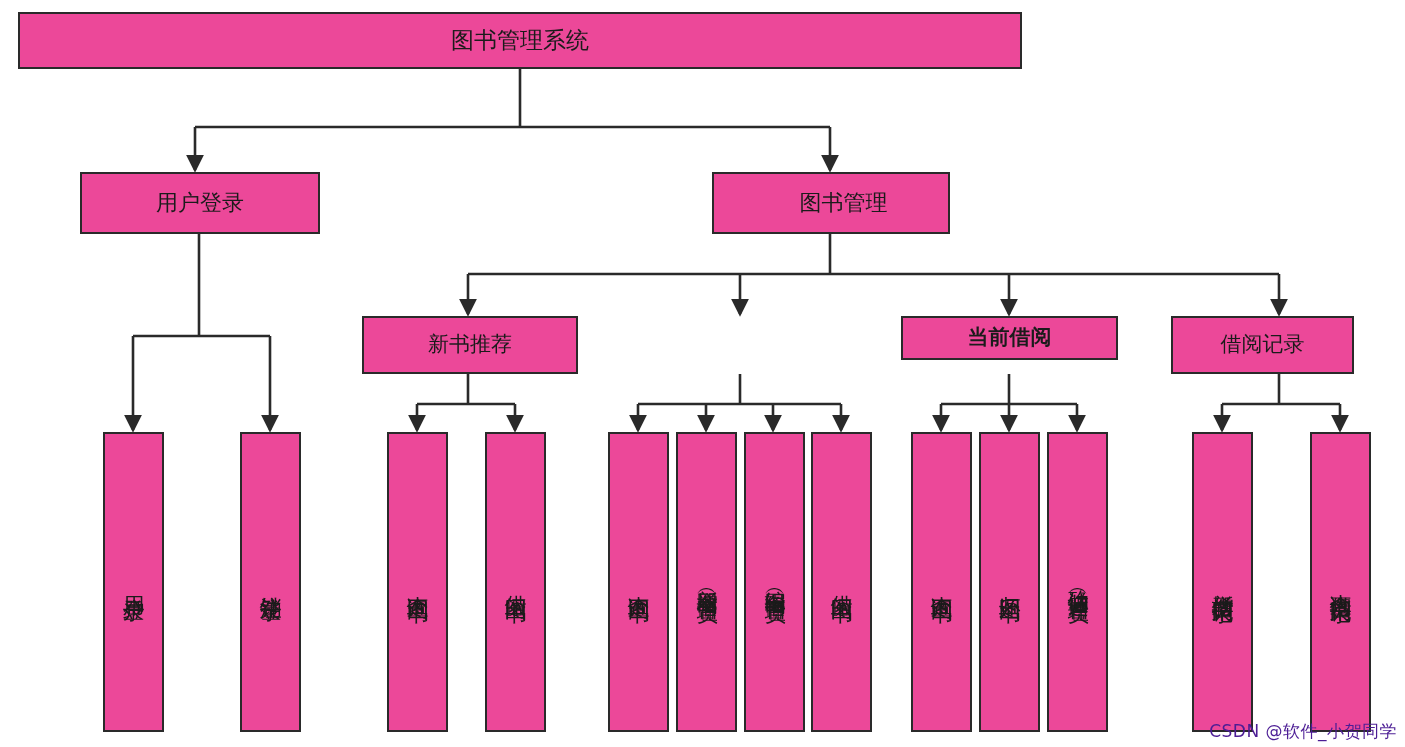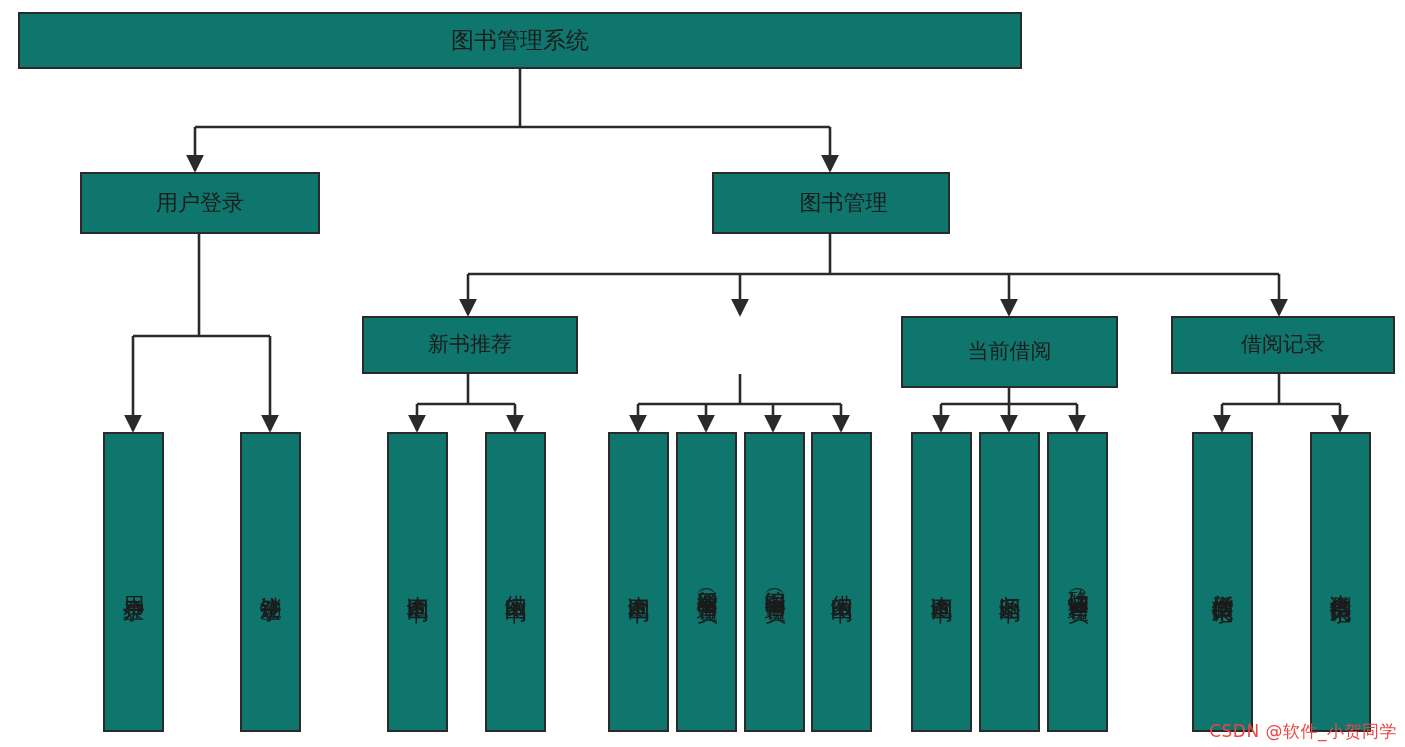--- a/index.html
+++ b/index.html
@@ -12,21 +12,21 @@
     position:relative;
     width:1405px;
     height:747px;
     background:#ffffff;
     overflow:hidden;
   }
   
   .node{
     position:absolute;
     box-sizing:border-box;
-    background:#0f766e;
+    background:#ec4899;
     border:2px solid #2a2a2a;
     display:flex;
     align-items:center;
     justify-content:center;
     text-align:center;
     color:#1b1b1b;
     line-height:1.12;
   }
   .node.root{ font-size:23px; }
   .node.lvl1{ font-size:22px; }
@@ -50,21 +50,21 @@
     left:0; top:0;
     width:1405px; height:747px;
     pointer-events:none;
   }
   
   #watermark{
     position:absolute;
     right:8px;
     bottom:4px;
     font-size:17px;
-    color:#ef4444;
+    color:#4c1d95;
     letter-spacing:0.5px;
     white-space:nowrap;
     user-select:none;
   }
 </style>
 </head>
 <body>
 
 <div id="canvas">
 
@@ -117,22 +117,22 @@
       <path d="M 1340 404 L 1340 430" marker-end="url(#arrow)"></path>
     </g>
   </svg>
 
   <div class="node root" style="left:18px;top:12px;width:1004px;height:57px;">图书管理系统</div>
 
   <div class="node lvl1" style="left:80px;top:172px;width:240px;height:62px;">用户登录</div>
   <div class="node lvl1" style="left:712px;top:172px;width:238px;height:62px;padding-left:25px;">图书管理</div>
 
   <div class="node lvl2" style="left:362px;top:316px;width:216px;height:58px;">新书推荐</div>
-  <div class="node lvl2" style="left:901px;top:316px;width:217px;height:72px;">当前借阅</div>
-  <div class="node lvl2" style="left:1171px;top:316px;width:224px;height:58px;">借阅记录</div>
+  <div class="node lvl2" style="left:901px;top:316px;width:217px;height:44px;font-weight:bold;">当前借阅</div>
+  <div class="node lvl2" style="left:1171px;top:316px;width:183px;height:58px;">借阅记录</div>
 
   <div class="node leaf" style="left:103px;top:432px;width:61px;height:300px;">
     <span class="vtext">用户登录</span>
   </div>
   <div class="node leaf" style="left:240px;top:432px;width:61px;height:300px;">
     <span class="vtext">注销登录</span>
   </div>
 
   <div class="node leaf" style="left:387px;top:432px;width:61px;height:300px;">
     <span class="vtext">查询图书</span>

